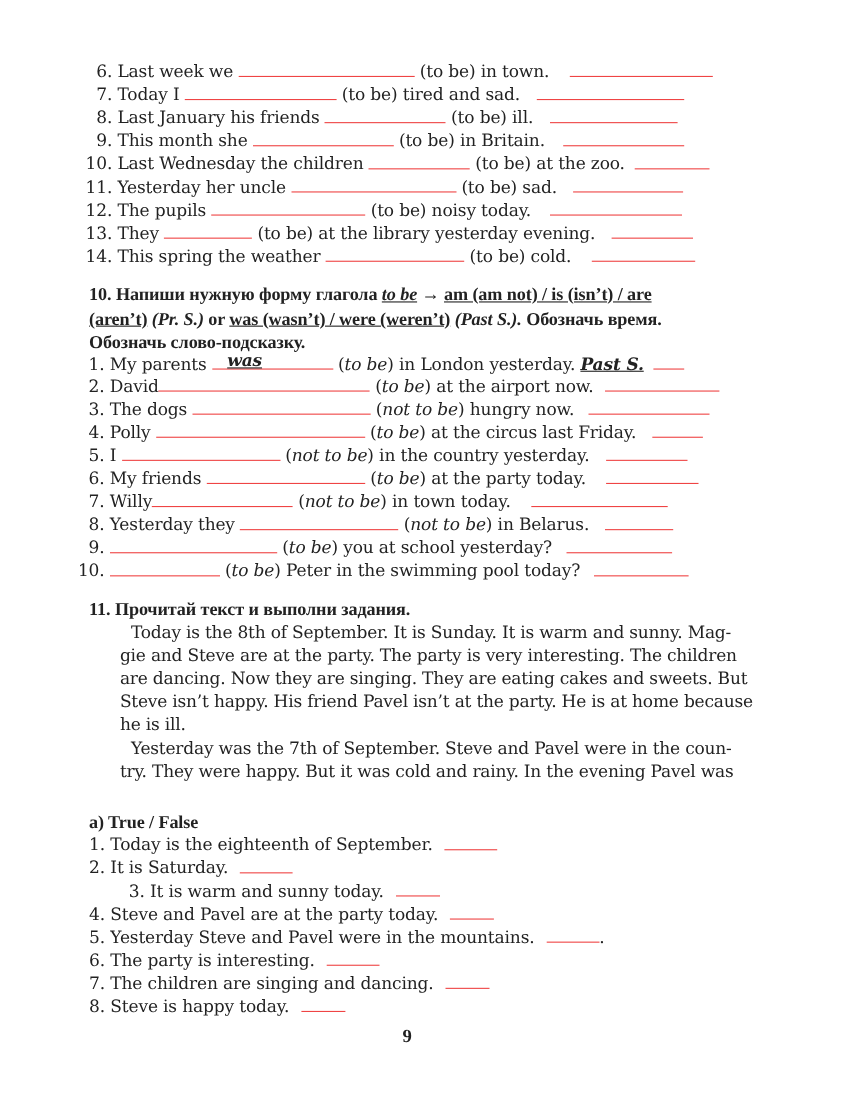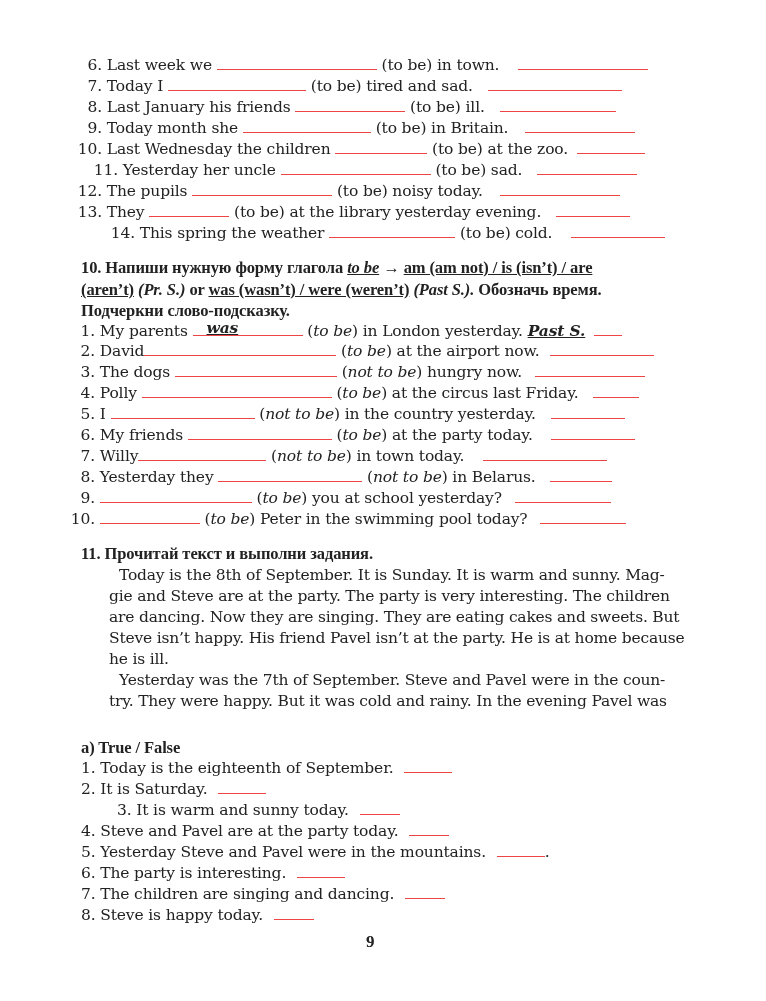--- a/index.html
+++ b/index.html
@@ -57,33 +57,33 @@
     </div>
     <div class="line" style="top:97px;">
       <span class="num" style="width:102px;">8.</span>
       <span>Last January his friends</span>
       <span class="blank" style="width:110px;"></span>
       <span>(to be) ill.</span>
       <span class="blank" style="width:116px;margin-left:10px;"></span>
     </div>
     <div class="line" style="top:118px;">
       <span class="num" style="width:102px;">9.</span>
-      <span>Today month she</span>
+      <span>This month she</span>
       <span class="blank" style="width:128px;"></span>
       <span>(to be) in Britain.</span>
       <span class="blank" style="width:110px;margin-left:12px;"></span>
     </div>
     <div class="line" style="top:139px;">
       <span class="num" style="width:102px;">10.</span>
       <span>Last Wednesday the children</span>
       <span class="blank" style="width:92px;"></span>
       <span>(to be) at the zoo.</span>
       <span class="blank" style="width:68px;margin-left:4px;"></span>
     </div>
-    <div class="line" style="top:160px;margin-left:16px;">
+    <div class="line" style="top:160px;">
       <span class="num" style="width:102px;">11.</span>
       <span>Yesterday her uncle</span>
       <span class="blank" style="width:150px;"></span>
       <span>(to be) sad.</span>
       <span class="blank" style="width:100px;margin-left:10px;"></span>
     </div>
     <div class="line" style="top:181px;">
       <span class="num" style="width:102px;">12.</span>
       <span>The pupils</span>
       <span class="blank" style="width:140px;"></span>
@@ -91,21 +91,21 @@
       <span class="blank" style="width:120px;margin-left:12px;"></span>
     </div>
     <div class="line" style="top:202px;">
       <span class="num" style="width:102px;">13.</span>
       <span>They</span>
       <span class="blank" style="width:80px;"></span>
       <span>(to be) at the library yesterday evening.</span>
       <span class="blank" style="width:74px;margin-left:10px;"></span>
     </div>
     <div class="line" style="top:223px;">
-      <span class="num" style="width:102px;padding-left:33px;">14.</span>
+      <span class="num" style="width:102px;">14.</span>
       <span>This spring the weather</span>
       <span class="blank" style="width:126px;"></span>
       <span>(to be) cold.</span>
       <span class="blank" style="width:94px;margin-left:14px;"></span>
     </div>
   </div>
 
   <div>
     <div class="head" style="top:257px;">
       <span>10.</span>
@@ -115,21 +115,21 @@
       <span class="u">am (am not) / is (isn’t) / are</span>
     </div>
     <div class="head" style="top:279px;">
       <span class="u">(aren’t)</span>
       <span class="it">(Pr. S.)</span>
       <span>or</span>
       <span class="u">was (wasn’t) / were (weren’t)</span>
       <span class="it">(Past S.).</span>
       <span>Обозначь время.</span>
     </div>
-    <div class="head" style="top:300px;">Подчеркни слово-подсказку.</div>
+    <div class="head" style="top:300px;">Обозначь слово-подсказку.</div>
   </div>
 
   <div>
     <div class="line" style="top:320px;">
       <span class="num" style="width:95px;">1.</span>
       <span>My parents</span>
       <span class="blank" style="width:110px;position:relative;"><span class="answer-ink" style="position:absolute;left:14px;bottom:-3px;">was</span></span>
       (<span class="it">to be</span>)
       <span>in London yesterday.</span>
       <span class="answer-ink">Past S.</span>

